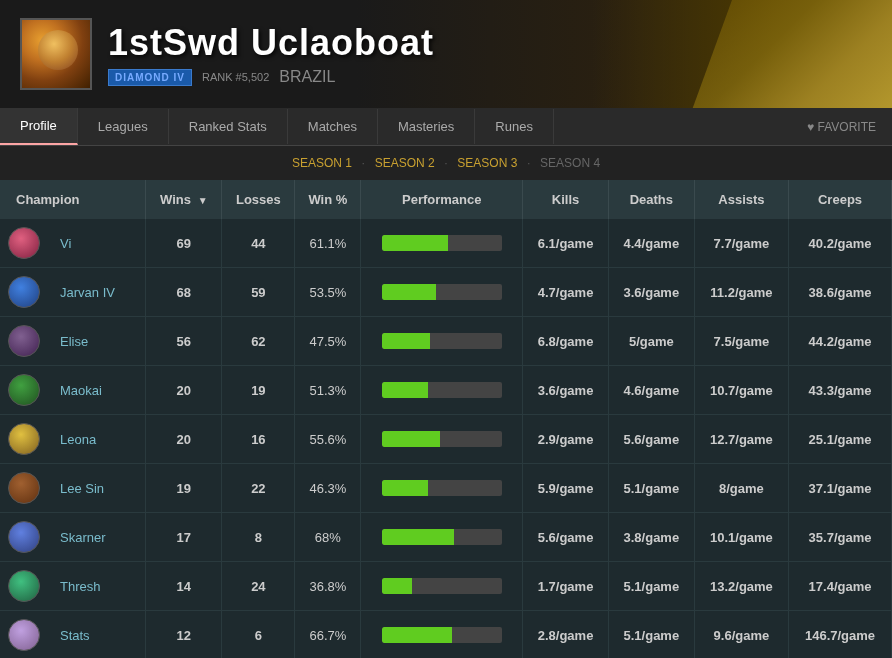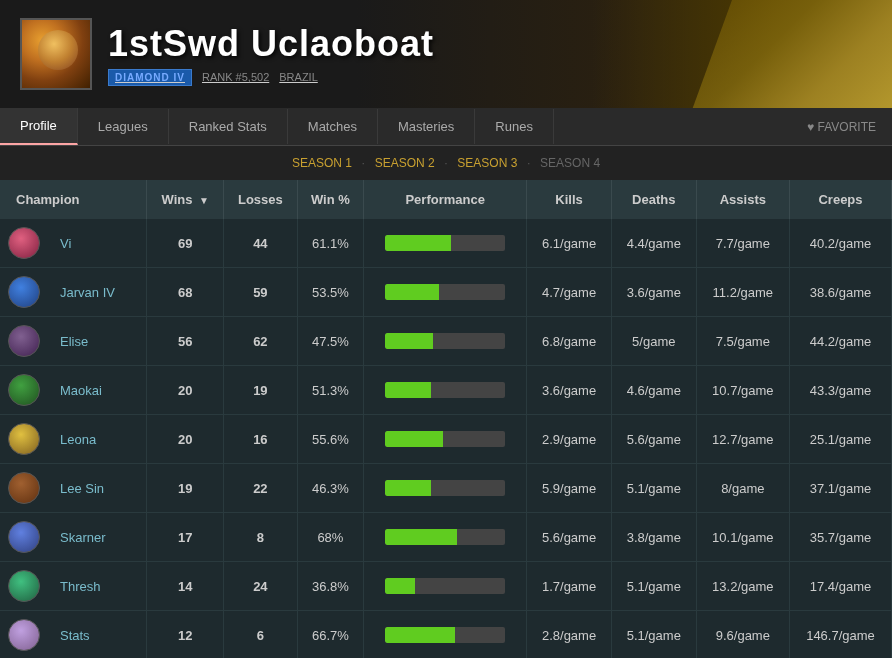--- a/index.html
+++ b/index.html
@@ -77,38 +77,37 @@
       font-weight: bold;
       color: #fff;
       text-shadow: 2px 2px 4px rgba(0,0,0,0.8);
       letter-spacing: 1px;
     }
     .player-meta {
       display: flex;
       align-items: center;
       gap: 10px;
       margin-top: 4px;
-      text-decoration: underline;
     }
     .rank-badge {
       background: #1a5aaa;
       color: #7af;
       font-size: 10px;
       font-weight: bold;
       padding: 2px 6px;
       border: 1px solid #3a7acc;
       letter-spacing: 1px;
     }
     .rank-text {
       color: #888;
       font-size: 11px;
     }
     .region-text {
       color: #888;
-      font-size: 11px;
+      font-size: 16px;
     }
 
     
     .nav-bar {
       background: #2a2a2a;
       display: flex;
       align-items: center;
       border-bottom: 1px solid #444;
     }
     .nav-tab {
@@ -210,21 +209,21 @@
       margin: 0 auto;
       overflow: hidden;
       display: flex;
     }
     .perf-bar-fill {
       height: 100%;
       background: #60cc20;
       border-radius: 2px 0 0 2px;
     }
 
-    .stat-val { color: #ccc; font-size: 12px; }
+    .stat-val { color: #ccc; font-size: 12px; font-weight: bold; }
 
     
     .icon-vi { background: radial-gradient(circle at 40% 35%, #e06080, #802040); }
     .icon-jarvan { background: radial-gradient(circle at 40% 35%, #4080e0, #204080); }
     .icon-elise { background: radial-gradient(circle at 40% 35%, #806090, #402050); }
     .icon-maokai { background: radial-gradient(circle at 40% 35%, #40a040, #205020); }
     .icon-leona { background: radial-gradient(circle at 40% 35%, #e0c040, #806020); }
     .icon-leesin { background: radial-gradient(circle at 40% 35%, #a06030, #603010); }
     .icon-skarner { background: radial-gradient(circle at 40% 35%, #6080e0, #304080); }
     .icon-thresh { background: radial-gradient(circle at 40% 35%, #40c080, #206040); }

